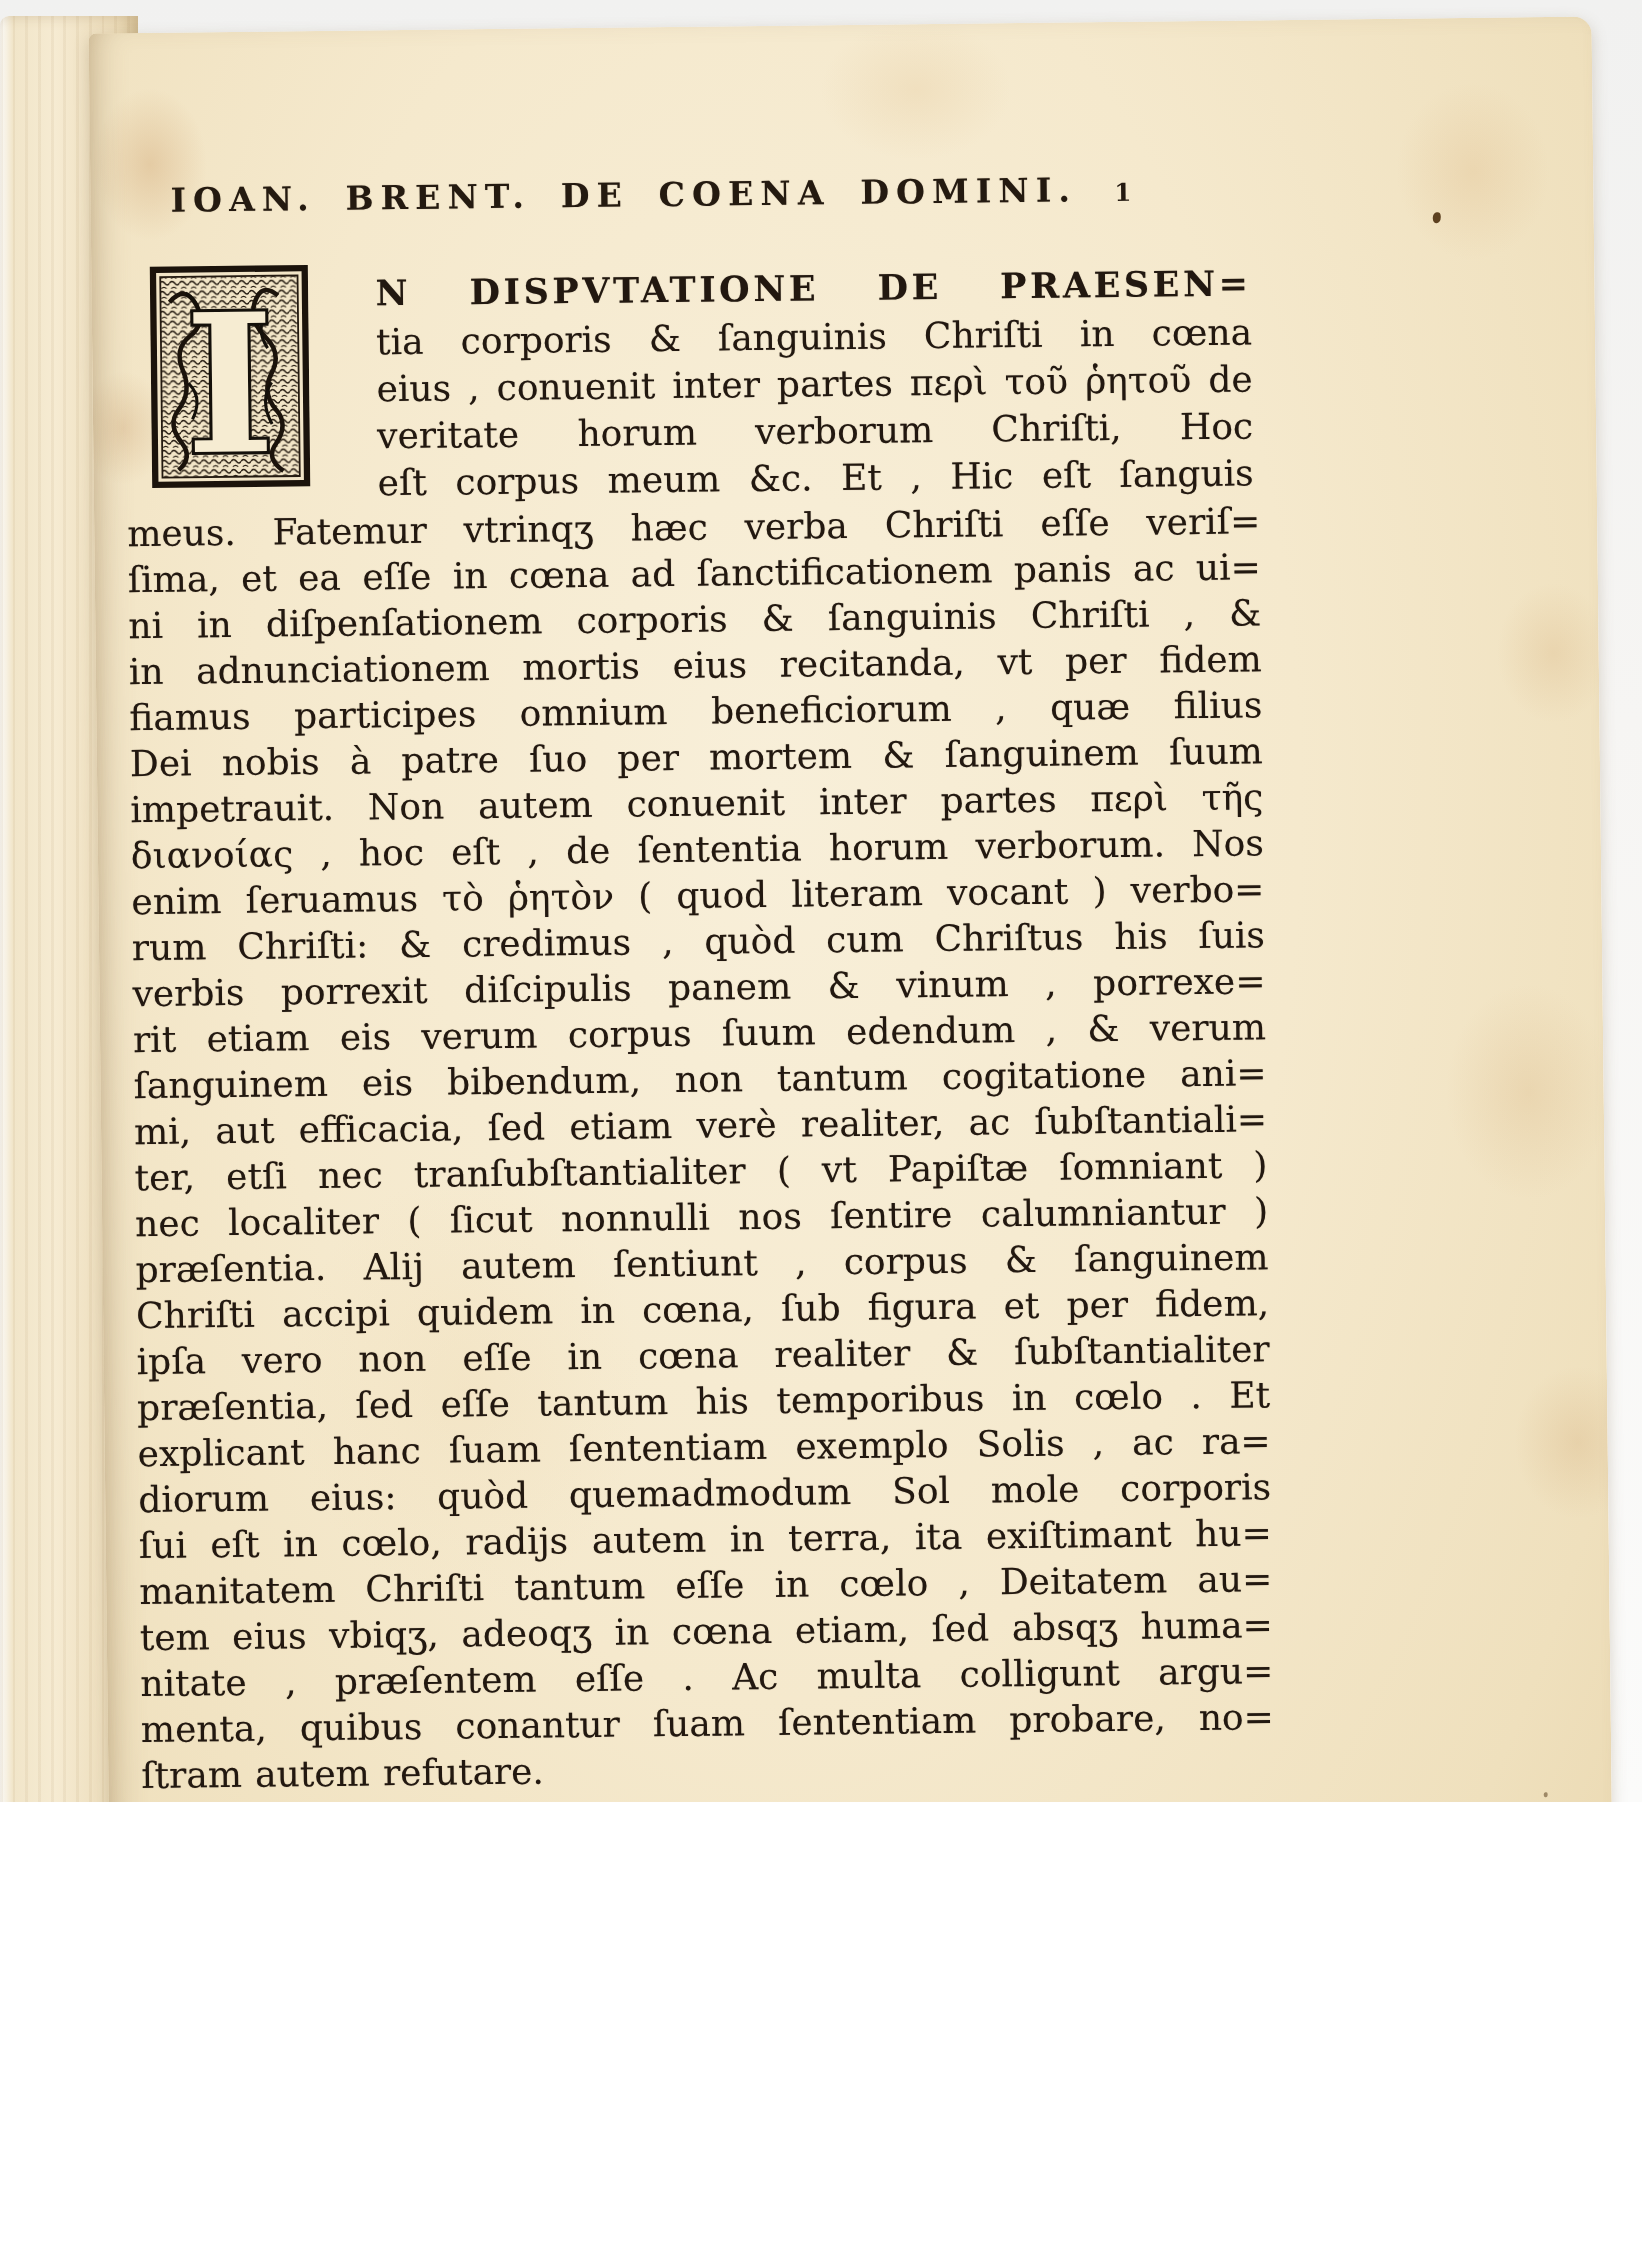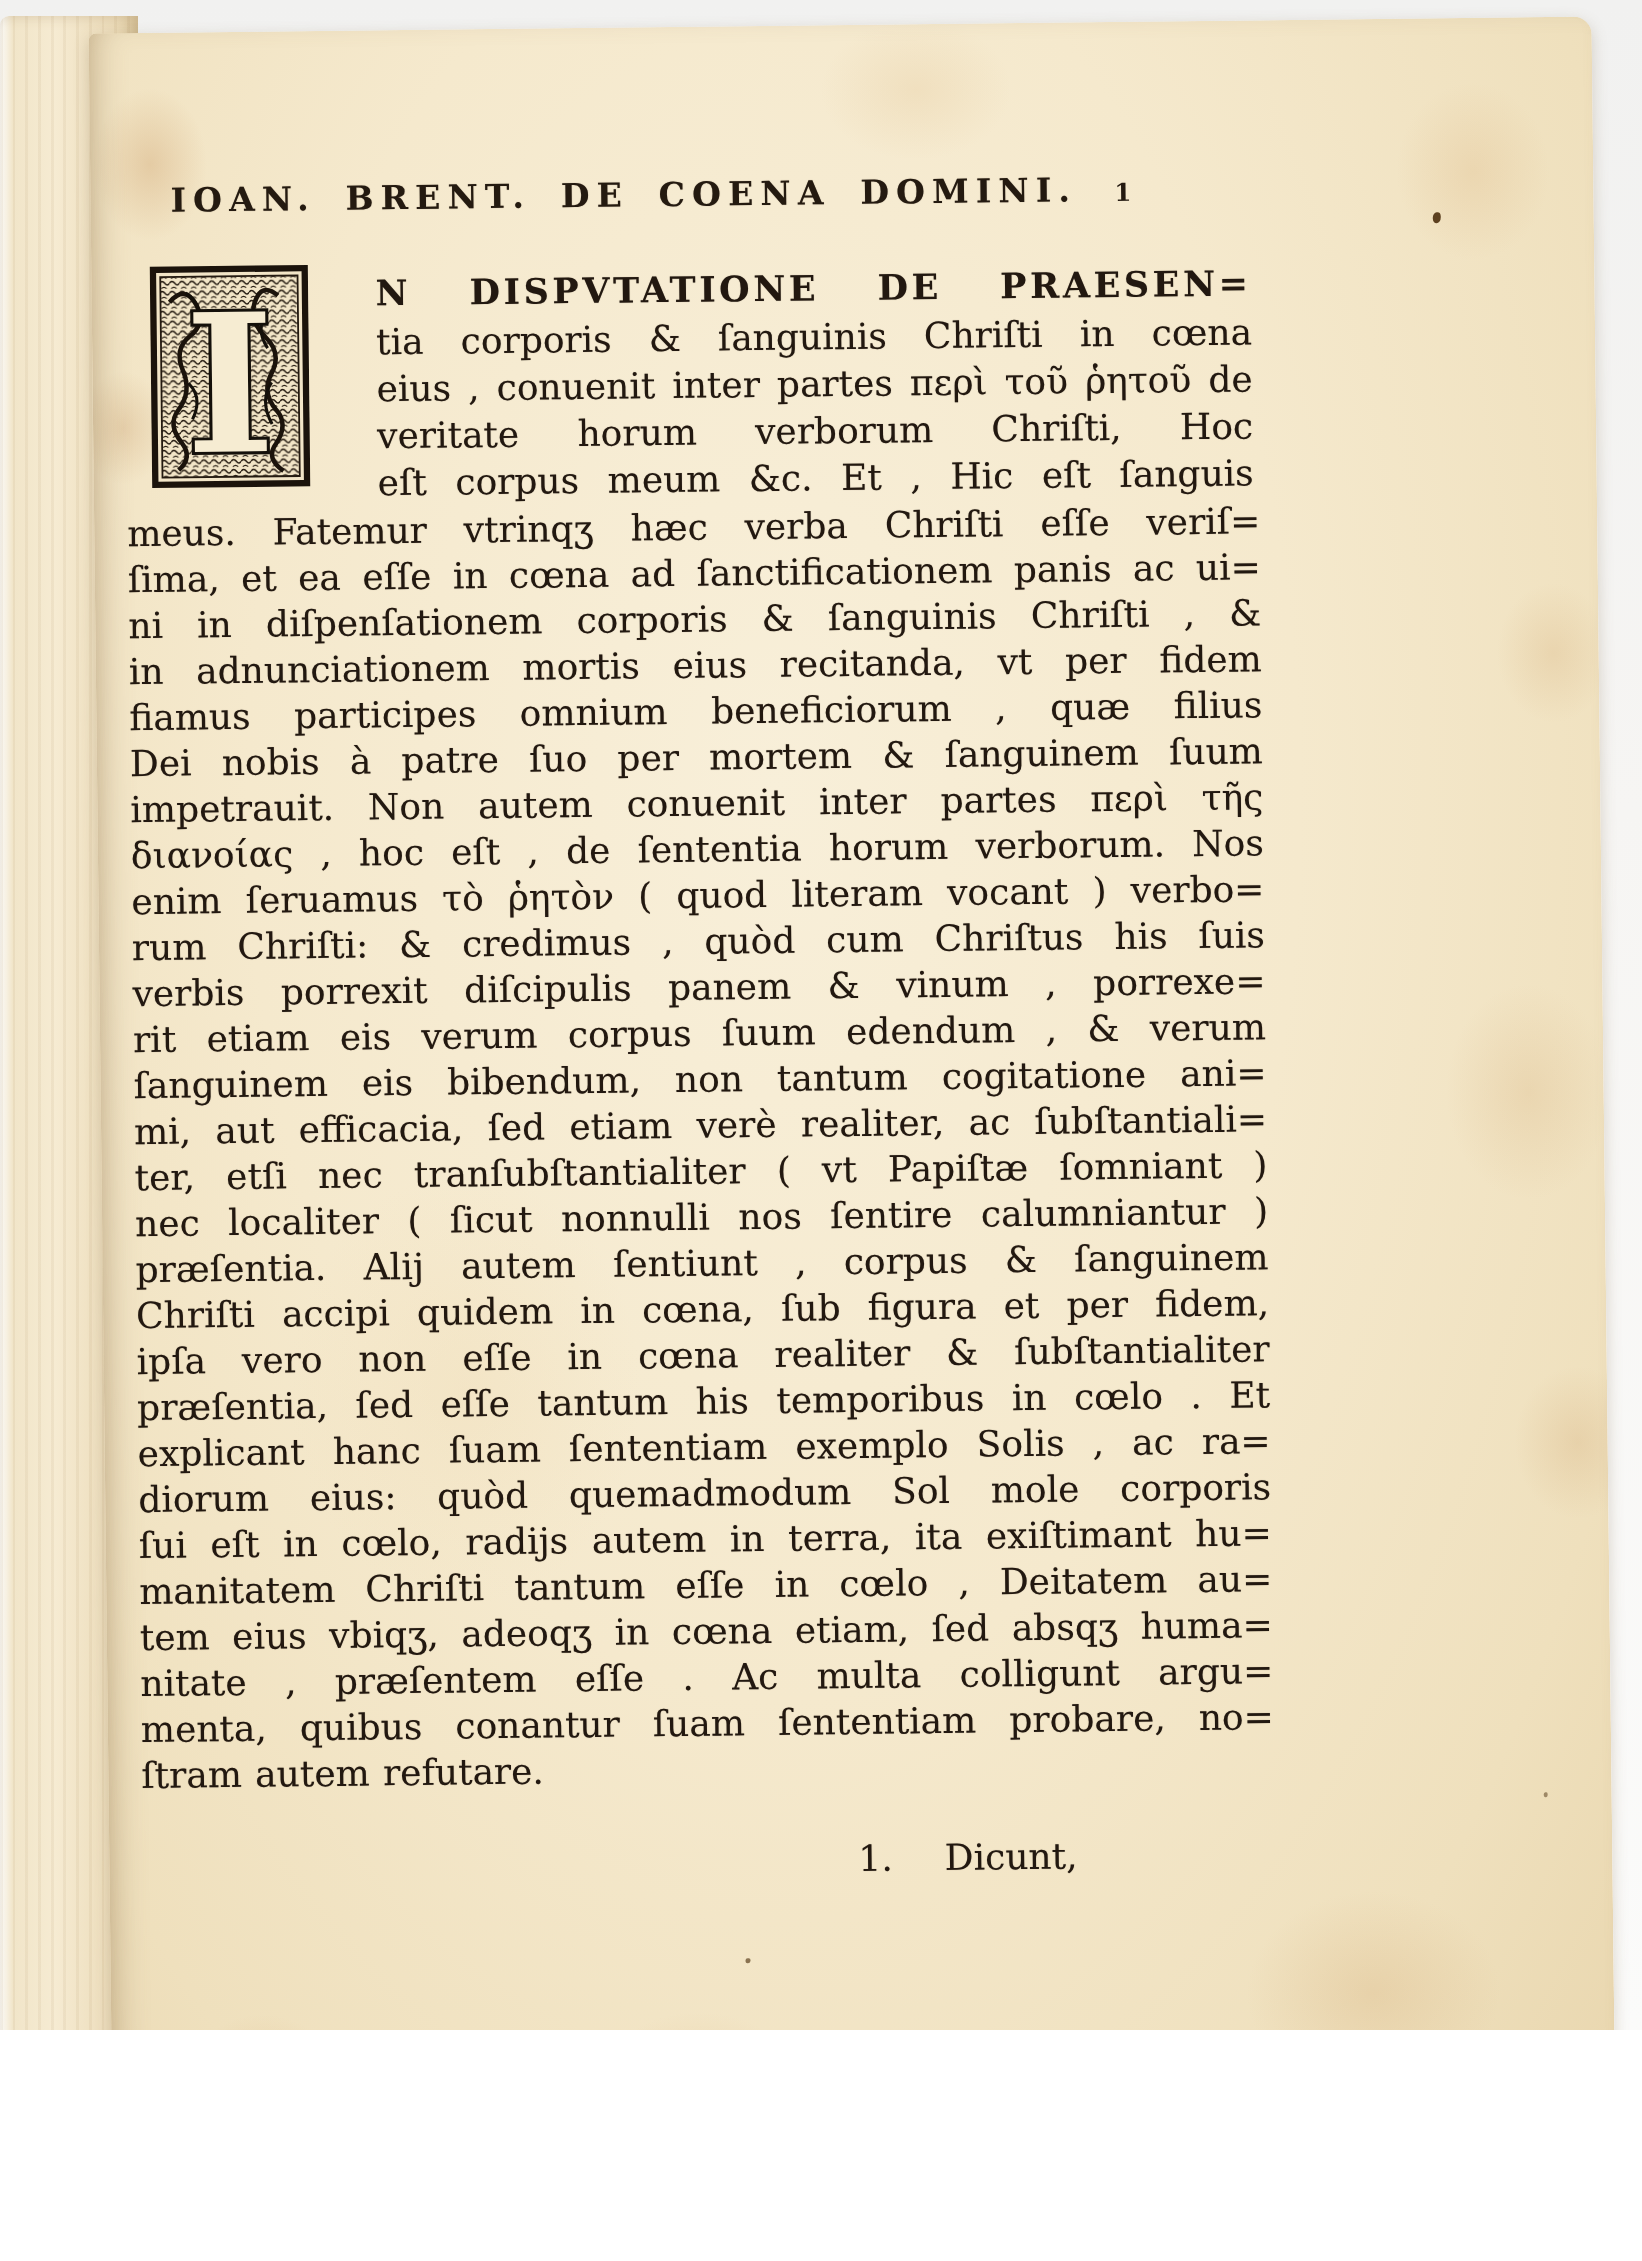--- a/index.html
+++ b/index.html
@@ -1,18 +1,18 @@
 <!DOCTYPE html>
 <html style="font-size:14.5px"><head>
 <meta charset="utf-8">
 <style>
   html,body{margin:0;padding:0;}
   .stage{
     position:relative;
-    width:1643px;height:2030px;
+    width:1643px;height:1802px;
     background:linear-gradient(180deg,#f1f1f0 0%,#f6f5f3 40%,#fbfbfa 100%);
     overflow:hidden;
     font-family:"DejaVu Serif","Liberation Serif",serif;
   }
   
   .book-edge{
     position:absolute;left:0;top:16.3px;width:138px;height:2245px;
     background:
       repeating-linear-gradient(90deg, rgba(170,140,95,.10) 0 2.7px, rgba(255,255,255,0) 2.7px 12.7px),
       linear-gradient(90deg,#fdfdfc 0,#f1e5c9 12.7px,#f6ebd2 40%,#ecdcba 82%,#e2cfa6 100%);

